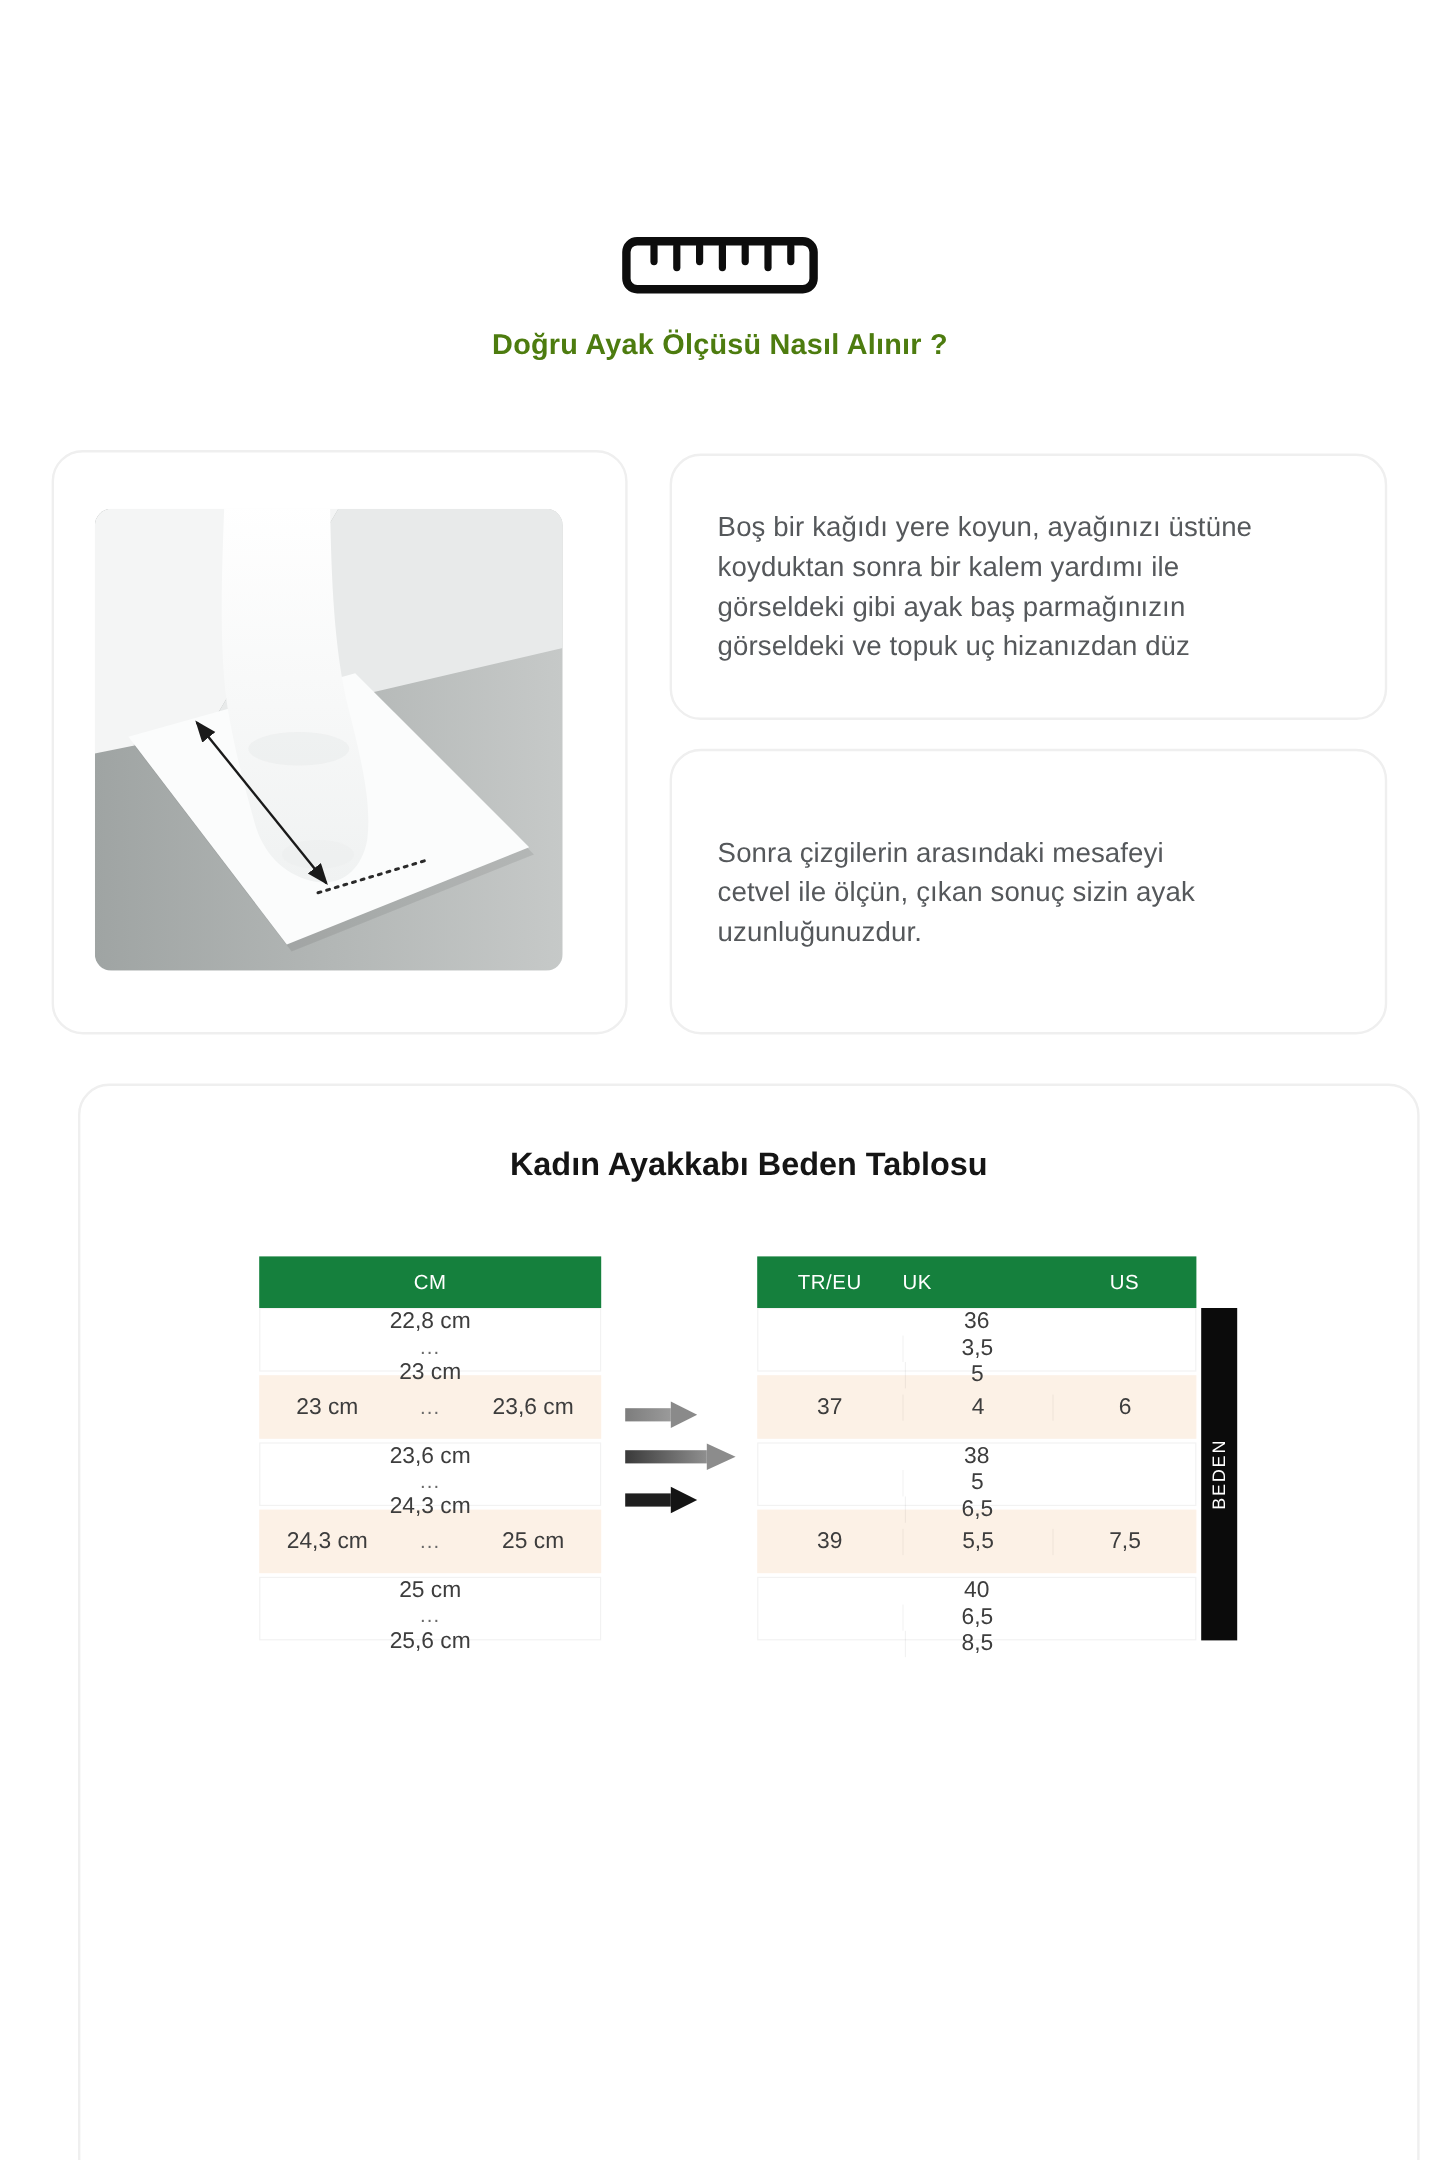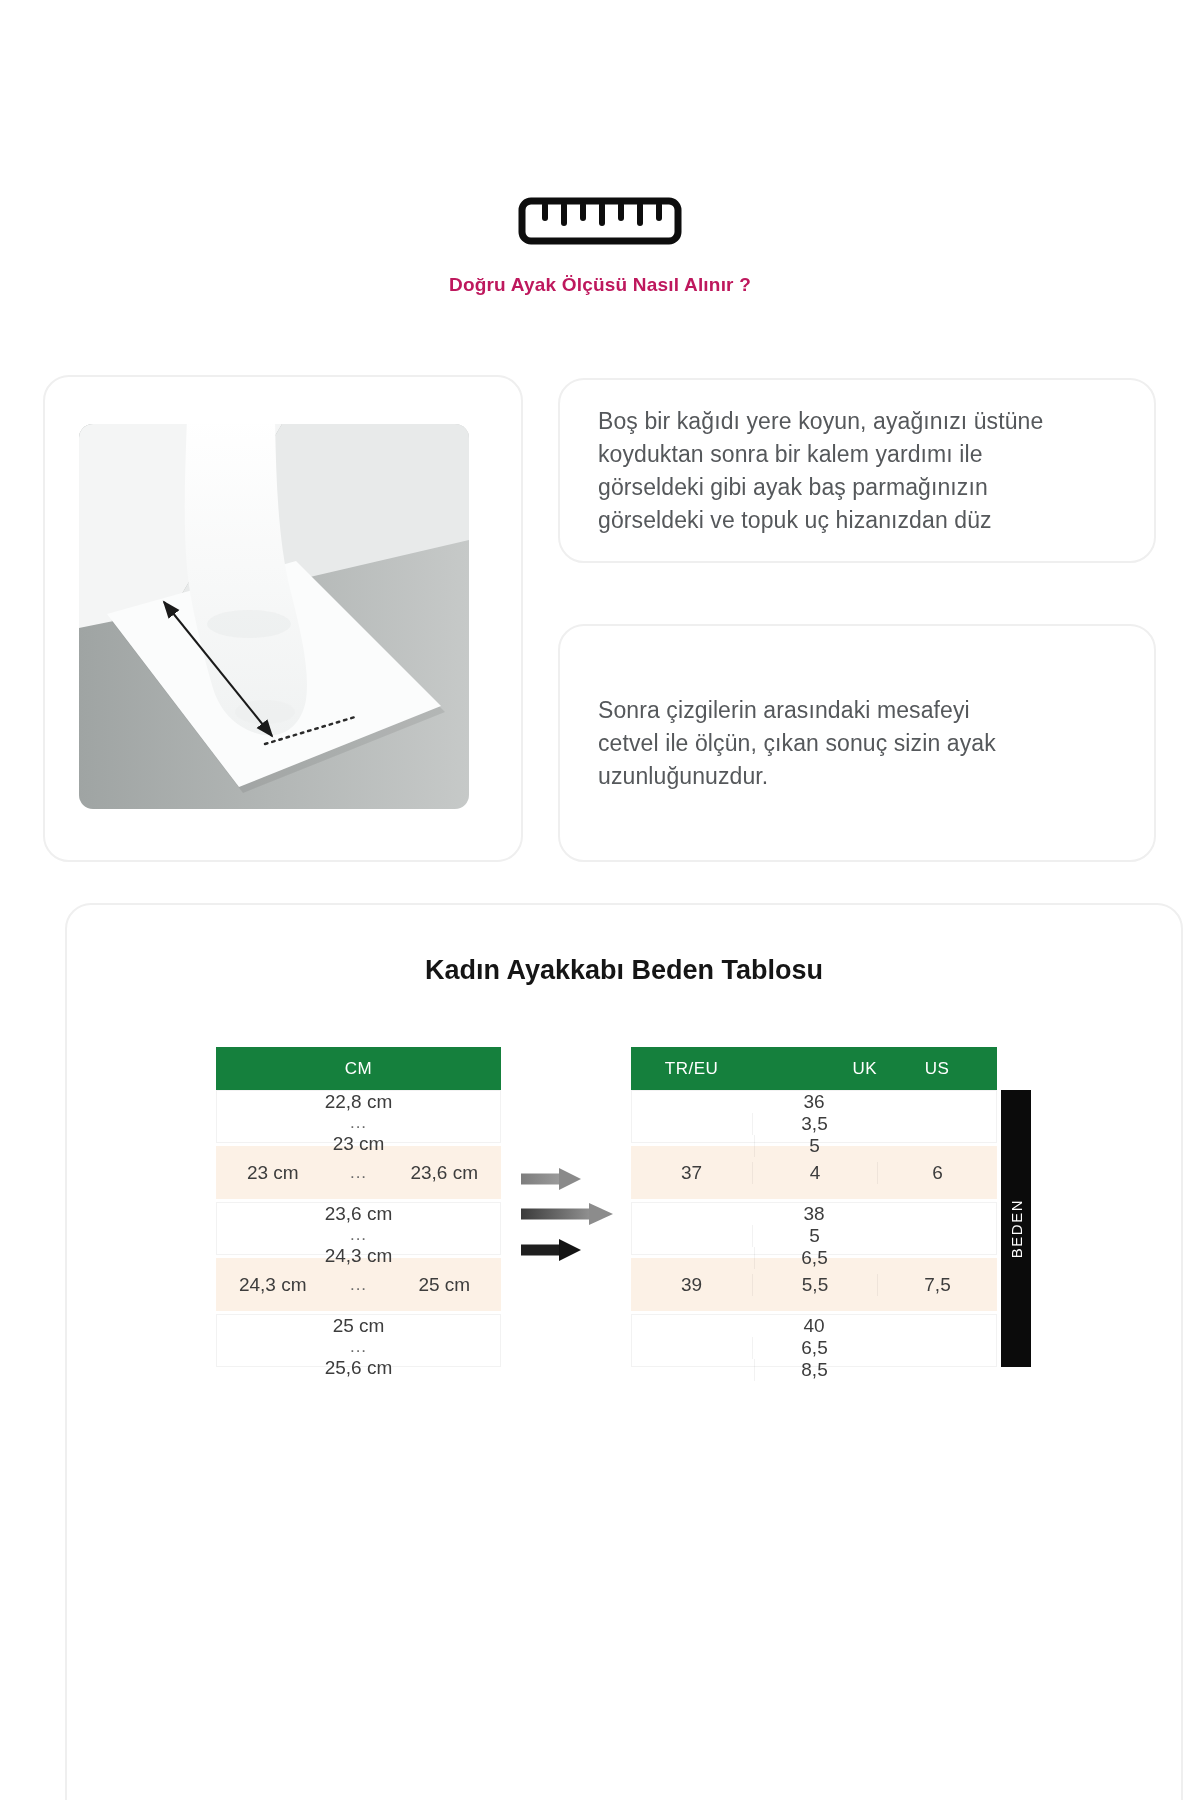--- a/index.html
+++ b/index.html
@@ -3,28 +3,28 @@
 <meta charset="utf-8">
 <style>
   html,body{margin:0;padding:0;}
   body{
     width:1200px;height:1800px;position:relative;background:#ffffff;
     font-family:"Liberation Sans",sans-serif;color:#1a1a1a;overflow:hidden;
   }
   .ruler-wrap{position:absolute;top:196px;left:0;width:100%;display:flex;justify-content:center;}
   .page-title{
     position:absolute;top:274px;left:0;width:100%;text-align:center;
-    font-size:19px;font-weight:700;color:#be185d;letter-spacing:.2px;
+    font-size:24px;font-weight:700;color:#4d7c0f;letter-spacing:.2px;
   }
   .card{
     position:absolute;background:#fff;border:2px solid #efefef;border-radius:26px;box-sizing:border-box;
   }
   .photo-card{left:43px;top:375px;width:480px;height:487px;}
   .photo-frame{position:absolute;left:34px;top:47px;width:390px;height:385px;border-radius:14px;overflow:hidden;}
-  .text-card-1{left:558px;top:378px;width:598px;height:185px;display:flex;align-items:center;}
+  .text-card-1{left:558px;top:378px;width:598px;height:222px;display:flex;align-items:center;}
   .text-card-2{left:558px;top:624px;width:598px;height:238px;display:flex;align-items:center;}
   .instruction-text{
     padding-left:38px;font-size:23px;line-height:33px;color:#55585b;letter-spacing:.1px;
   }
   .table-card{left:43px;top:903px;width:1118px;height:921px;margin-left:22px;}
   .table-title{
     position:absolute;top:50px;left:0;width:100%;text-align:center;
     font-size:27px;font-weight:700;color:#151515;
   }
   .thead{
@@ -36,21 +36,21 @@
   .size-table{position:absolute;left:564px;top:142px;width:366px;}
   .trow{
     height:53px;margin-bottom:3px;display:flex;align-items:center;
     font-size:19px;color:#3d3d3d;background:#fff;box-sizing:border-box;
   }
   .trow.white{border:1px solid #f2f2f2;flex-direction:column;}
   .trow.peach{background:#fcf1e6;border:none;}
   .cm-from,.cm-to{flex:1;text-align:center;}
   .cm-sep{width:58px;text-align:center;color:#6a6a6a;font-size:17px;letter-spacing:1px;}
   .hcell-tr{width:121px;text-align:center;}
-  .hcell-uk{width:125px;text-align:right;}
+  .hcell-uk{width:125px;text-align:left;}
   .hcell-us{width:120px;text-align:center;}
   .scell{text-align:center;box-sizing:border-box;}
   .scell.c0{width:121px;}
   .scell.c1{width:125px;border-left:1px solid rgba(0,0,0,0.05);}
   .scell.c2{width:120px;border-left:1px solid rgba(0,0,0,0.05);}
   .beden-bar{
     position:absolute;left:934px;top:185px;width:30px;height:277px;background:#0b0b0b;
     display:flex;align-items:center;justify-content:center;
   }
   .beden-label{

